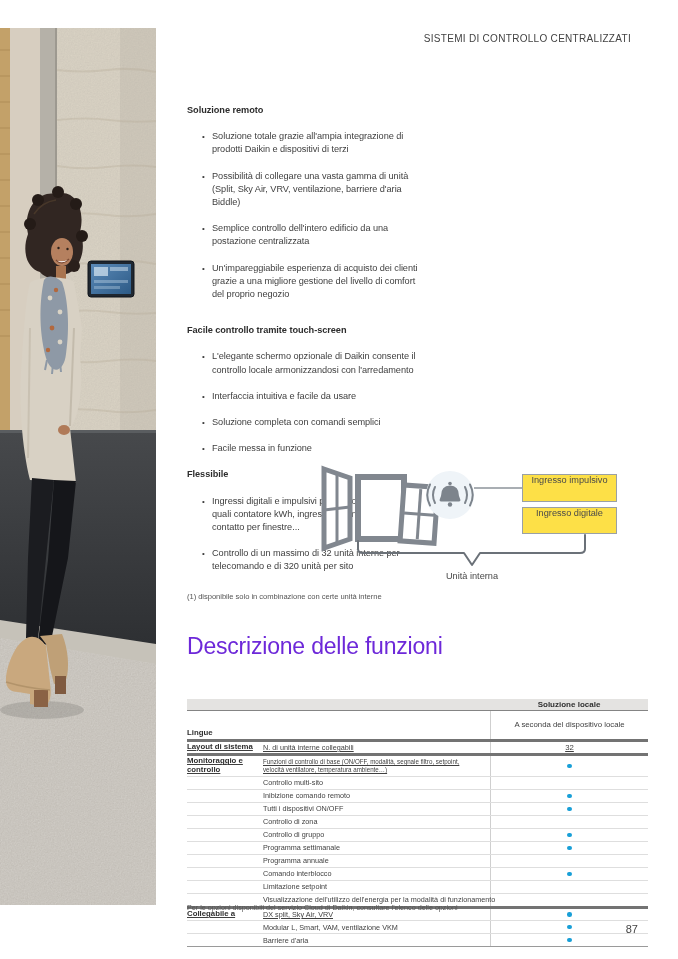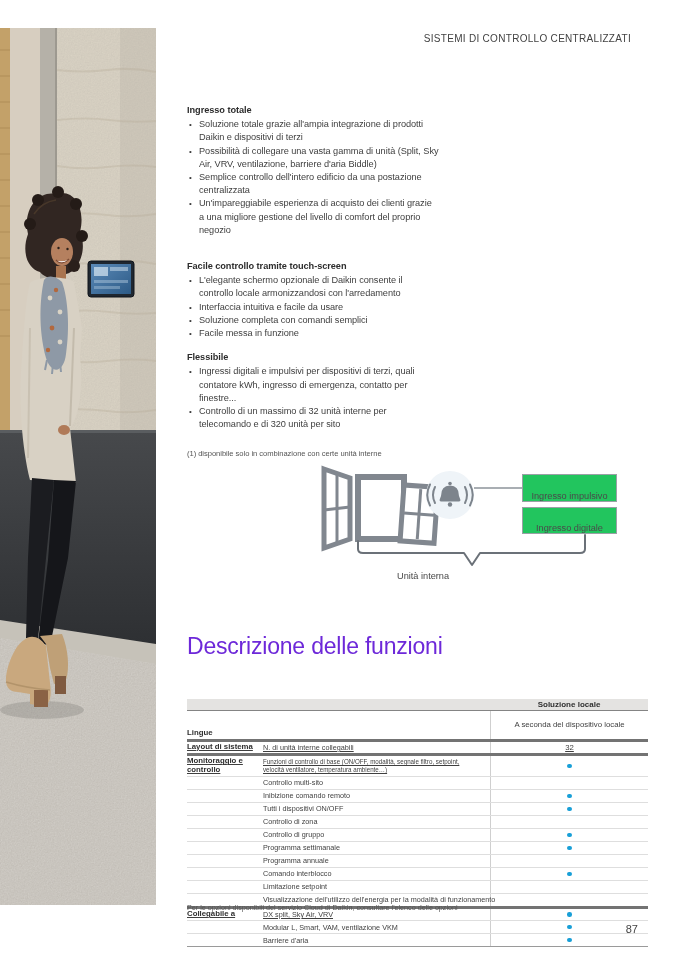--- a/index.html
+++ b/index.html
@@ -12,35 +12,35 @@
   .photo{position:absolute;left:0;top:28px;width:156px;height:877px;}
   
   .page-header{
     position:absolute;top:33px;right:47px;font-size:10px;letter-spacing:.3px;
     color:#424242;white-space:nowrap;
   }
   
   .text-col{position:absolute;left:187px;top:104px;width:252px;font-size:9.2px;line-height:13.2px;letter-spacing:-.05px;color:#3e3e3e;}
   .sec-title{font-weight:bold;color:#2d2d2d;margin:0 0 1px 0;}
   .sec ul{margin:0;padding:0;list-style:none;}
-  .sec li{position:relative;padding-left:12px;margin:0;}
+  .sec li{position:relative;padding-left:12px;margin:13px;}
   .sec li::before{content:"•";position:absolute;left:2px;top:0;color:#3e3e3e;font-size:8px;}
   .sec{margin-bottom:11px;}
   .sec:nth-child(1){margin-bottom:23px;}
   .footnote1{margin-top:16px;font-size:7.6px;color:#555;}
   
   .diagram{position:absolute;left:300px;top:455px;width:378px;height:145px;}
   .diagram svg{position:absolute;left:0;top:0;}
   .dbox{
-    position:absolute;left:222px;width:95px;height:28px;border:1px solid #9aa0a5;background:#22c55e;
-    display:flex;align-items:flex-end;justify-content:center;font-size:9.2px;color:#4a4a4a;
+    position:absolute;left:222px;width:95px;height:28px;border:1px solid #9aa0a5;background:#fde047;
+    display:flex;align-items:flex-start;justify-content:center;font-size:9.2px;color:#4a4a4a;
   }
   .dbox.impulse{top:19px;}
   .dbox.digital{top:52px;height:27px;}
-  .dlabel{position:absolute;left:97px;top:116px;width:150px;text-align:left;font-size:9.2px;color:#474747;}
+  .dlabel{position:absolute;left:97px;top:116px;width:150px;text-align:center;font-size:9.2px;color:#474747;}
   
   .func-heading{
     position:absolute;left:187px;top:633px;font-size:23px;font-weight:normal;
     letter-spacing:-.2px;color:#6d28d9;
   }
   .ftable{position:absolute;left:187px;top:699px;width:461px;font-size:7.8px;border-bottom:1px solid #9a9a9a;}
   .thead{
     display:grid;grid-template-columns:303px 158px;background:var(--hdrbg,#e4e3e1);
     border-bottom:1px solid #848484;height:12px;
   }
@@ -174,21 +174,21 @@
         <path d="M6,654 q20,6 44,8" stroke="#a88a62" stroke-width="1.5" fill="none" opacity=".7"></path>
       </g>
     </svg>
   </div>
 
   <div class="page-header">SISTEMI DI CONTROLLO CENTRALIZZATI</div>
 
   <div class="text-col">
     <div id="text-sections">
         <div class="sec">
-          <div class="sec-title">Ingresso totale</div>
+          <div class="sec-title">Soluzione remoto</div>
           <ul>
             <li>Soluzione totale grazie all'ampia integrazione di prodotti Daikin e dispositivi di terzi</li>
             <li>Possibilità di collegare una vasta gamma di unità (Split, Sky Air, VRV, ventilazione, barriere d'aria Biddle)</li>
             <li>Semplice controllo dell'intero edificio da una postazione centralizzata</li>
             <li>Un'impareggiabile esperienza di acquisto dei clienti grazie a una migliore gestione del livello di comfort del proprio negozio</li>
           </ul>
         </div>
         <div class="sec">
           <div class="sec-title">Facile controllo tramite touch-screen</div>
           <ul>

